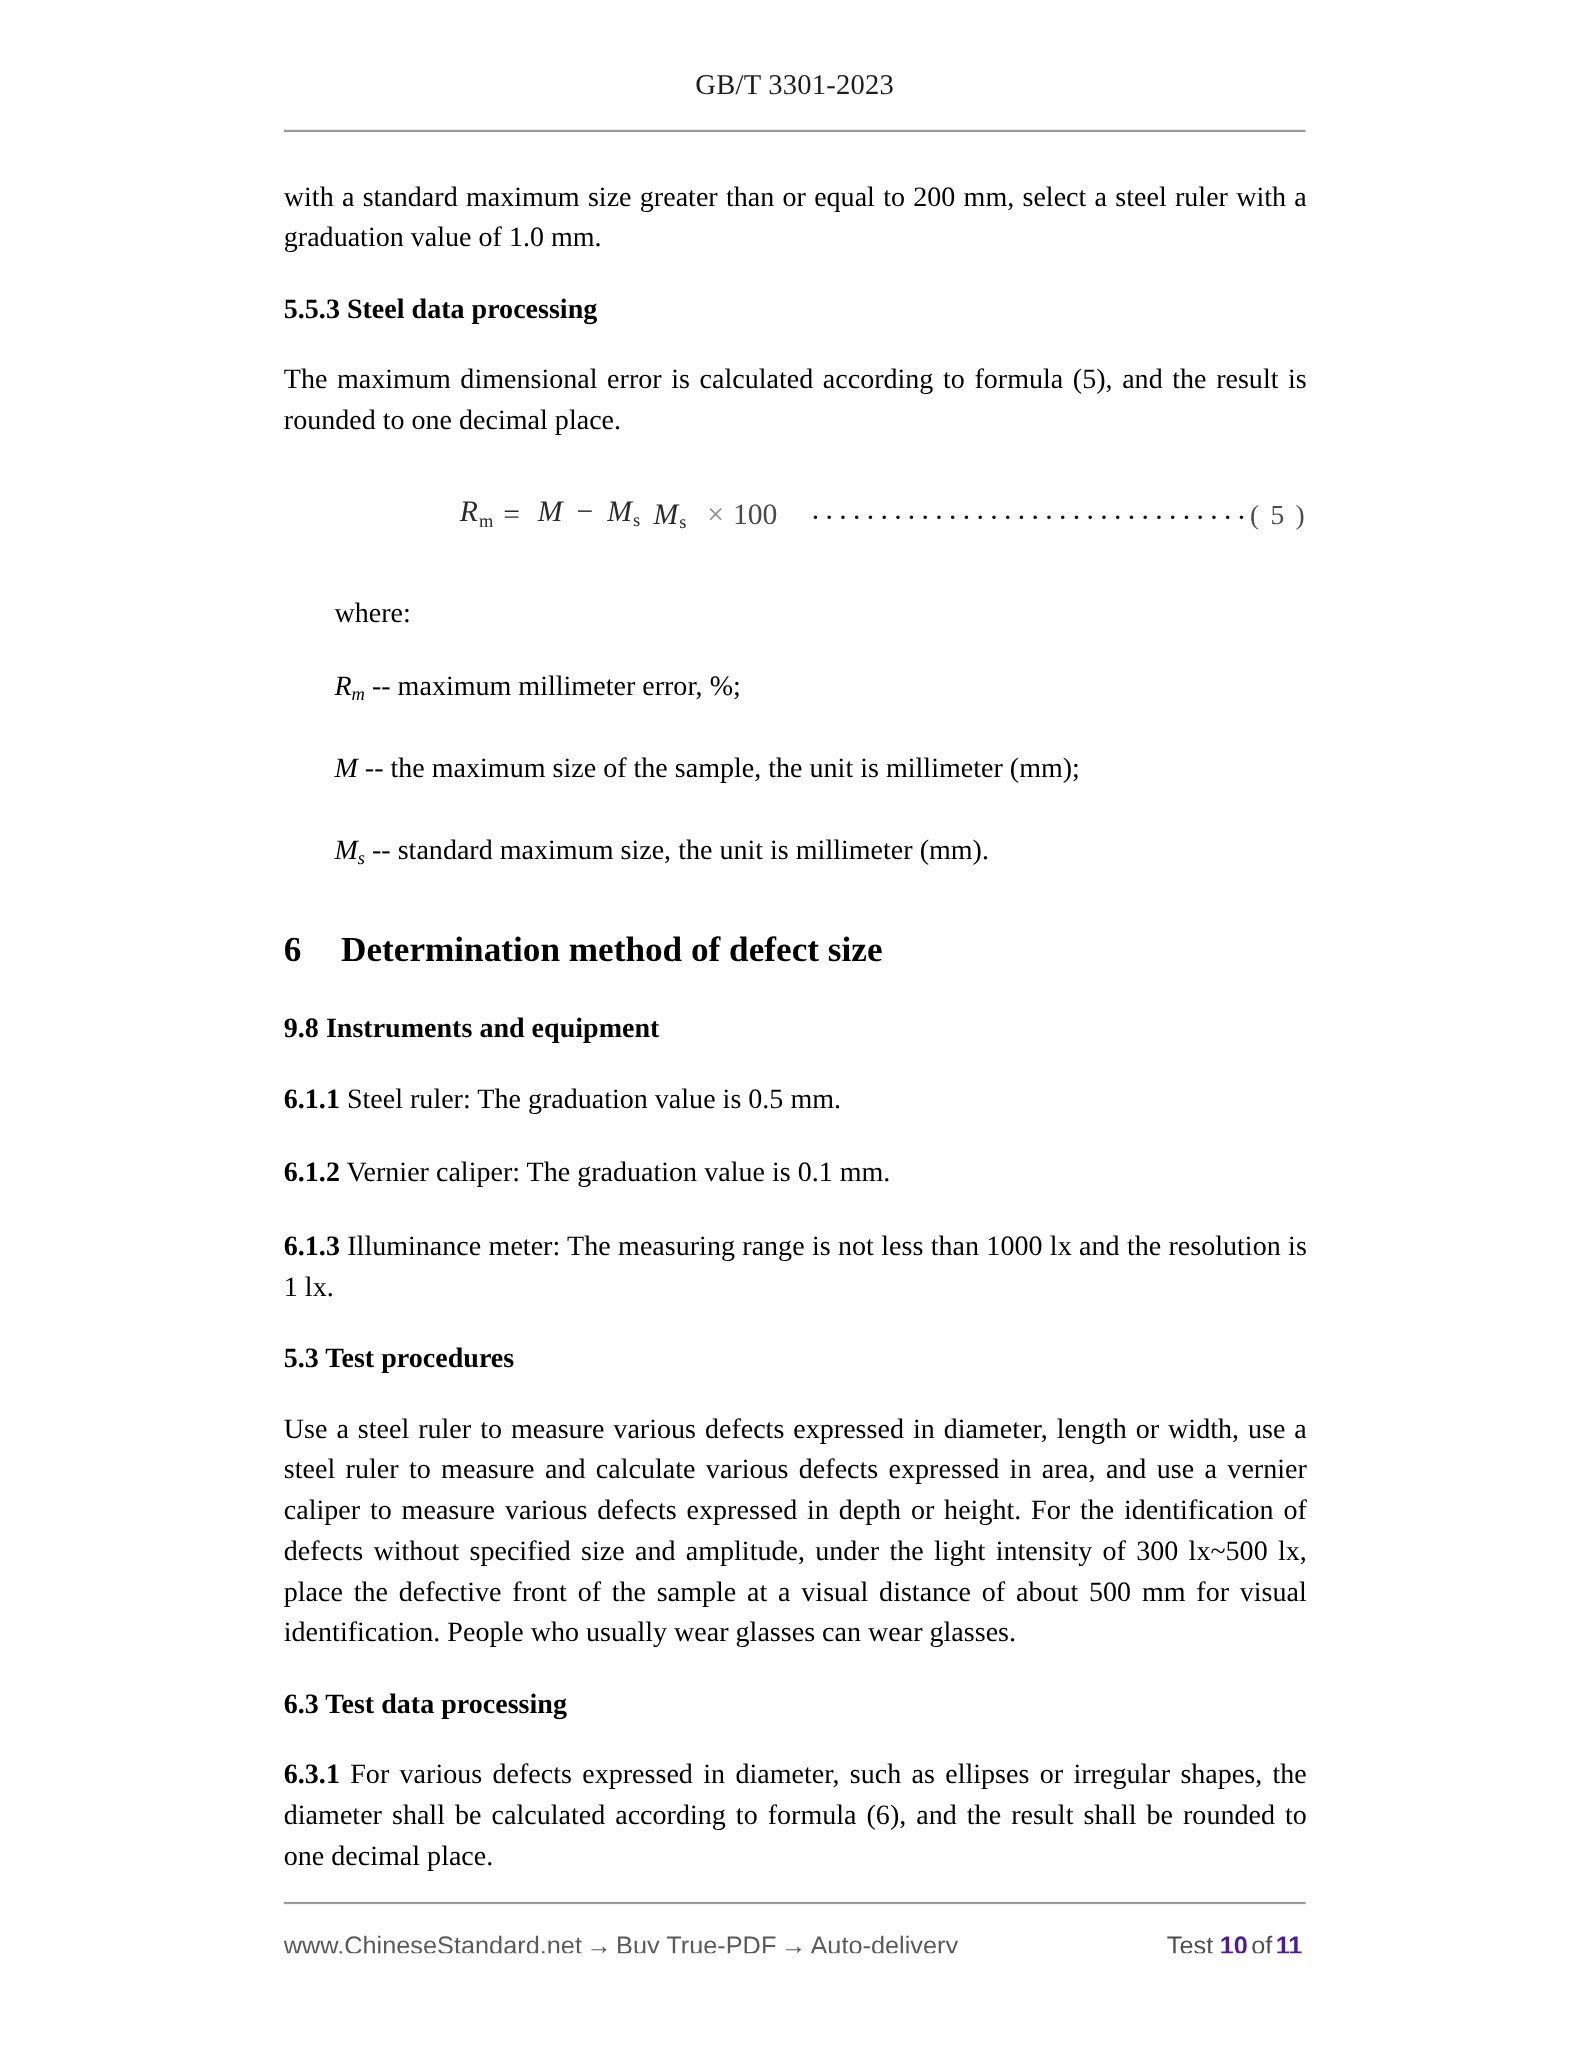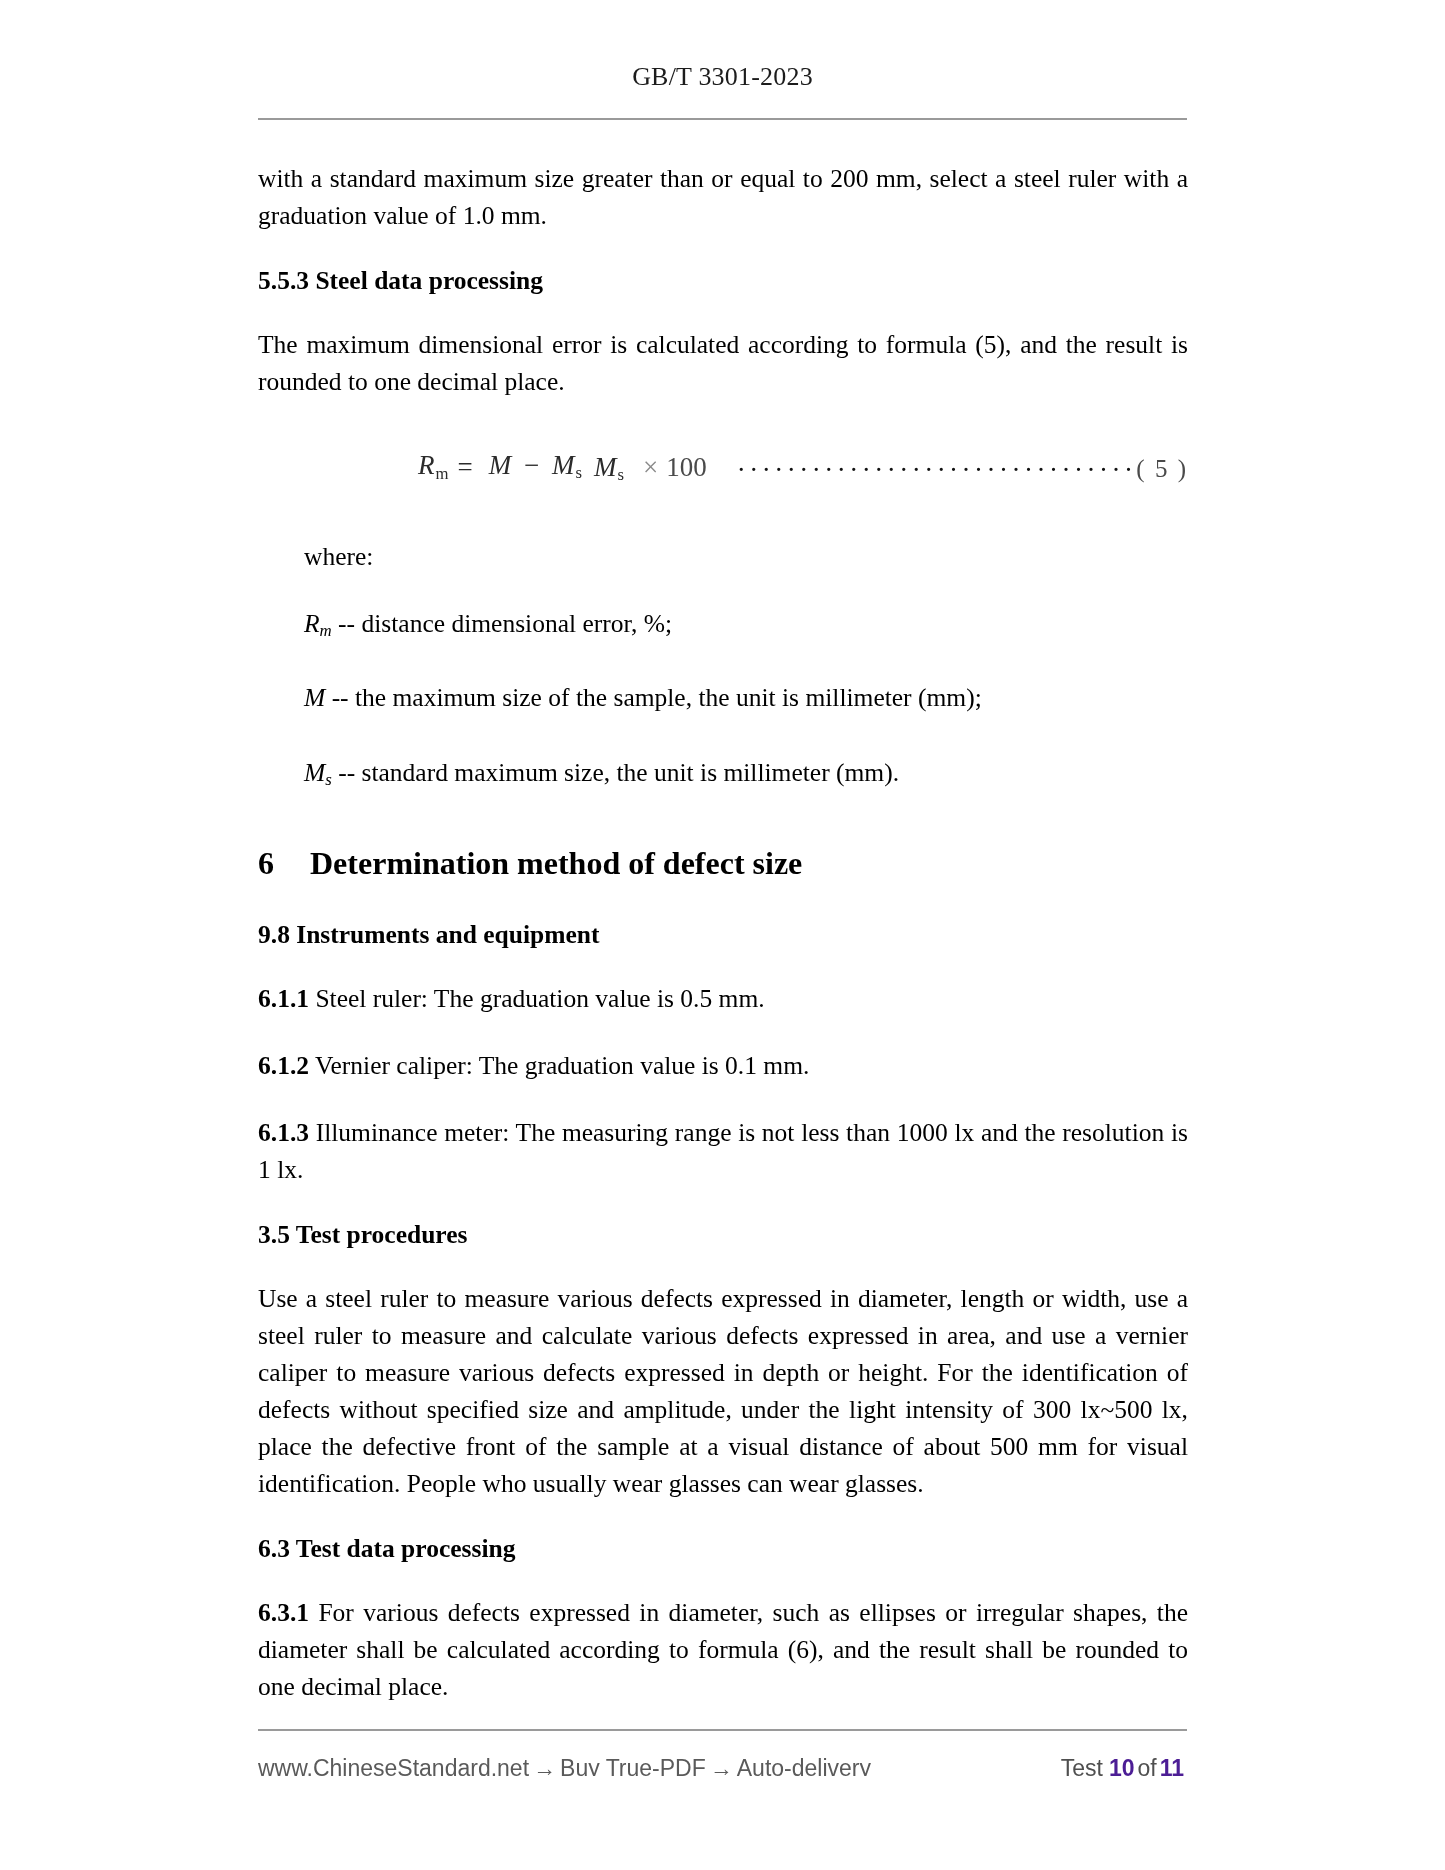--- a/index.html
+++ b/index.html
@@ -264,21 +264,21 @@
         <span class="hundred">100</span>
       </div>
       <div class="leader">······································································</div>
       <div class="formula-number">( 5 )</div>
     </div>
 
     <div class="where-block">
       <p class="where-line">where:</p>
 
       <p class="where-line">
-        <span class="var"><span>R</span><sub>m</sub></span><span> -- distance dimensional error, %;</span>
+        <span class="var"><span>R</span><sub>m</sub></span><span> -- maximum millimeter error, %;</span>
       </p>
 
       <p class="where-line">
         <span class="var"><span>M</span><sub></sub></span><span> -- the maximum size of the sample, the unit is millimeter (mm);</span>
       </p>
 
       <p class="where-line">
         <span class="var"><span>M</span><sub>s</sub></span><span> -- standard maximum size, the unit is millimeter (mm).</span>
       </p>
     </div>
@@ -294,21 +294,21 @@
     </p>
 
     <p class="body-text">
       <span class="num-bold">6.1.2</span><span> Vernier caliper: The graduation value is 0.1 mm.</span>
     </p>
 
     <p class="body-text">
       <span class="num-bold">6.1.3</span><span> Illuminance meter: The measuring range is not less than 1000 lx and the resolution is 1 lx.</span>
     </p>
 
-    <h3 class="sub-heading">3.5 Test procedures</h3>
+    <h3 class="sub-heading">5.3 Test procedures</h3>
 
     <p class="body-text">Use a steel ruler to measure various defects expressed in diameter, length or width, use a steel ruler to measure and calculate various defects expressed in area, and use a vernier caliper to measure various defects expressed in depth or height. For the identification of defects without specified size and amplitude, under the light intensity of 300 lx~500 lx, place the defective front of the sample at a visual distance of about 500 mm for visual identification. People who usually wear glasses can wear glasses.</p>
 
     <h3 class="sub-heading">6.3 Test data processing</h3>
 
     <p class="body-text">
       <span class="num-bold">6.3.1</span><span> For various defects expressed in diameter, such as ellipses or irregular shapes, the diameter shall be calculated according to formula (6), and the result shall be rounded to one decimal place.</span>
     </p>
 
   </div>

